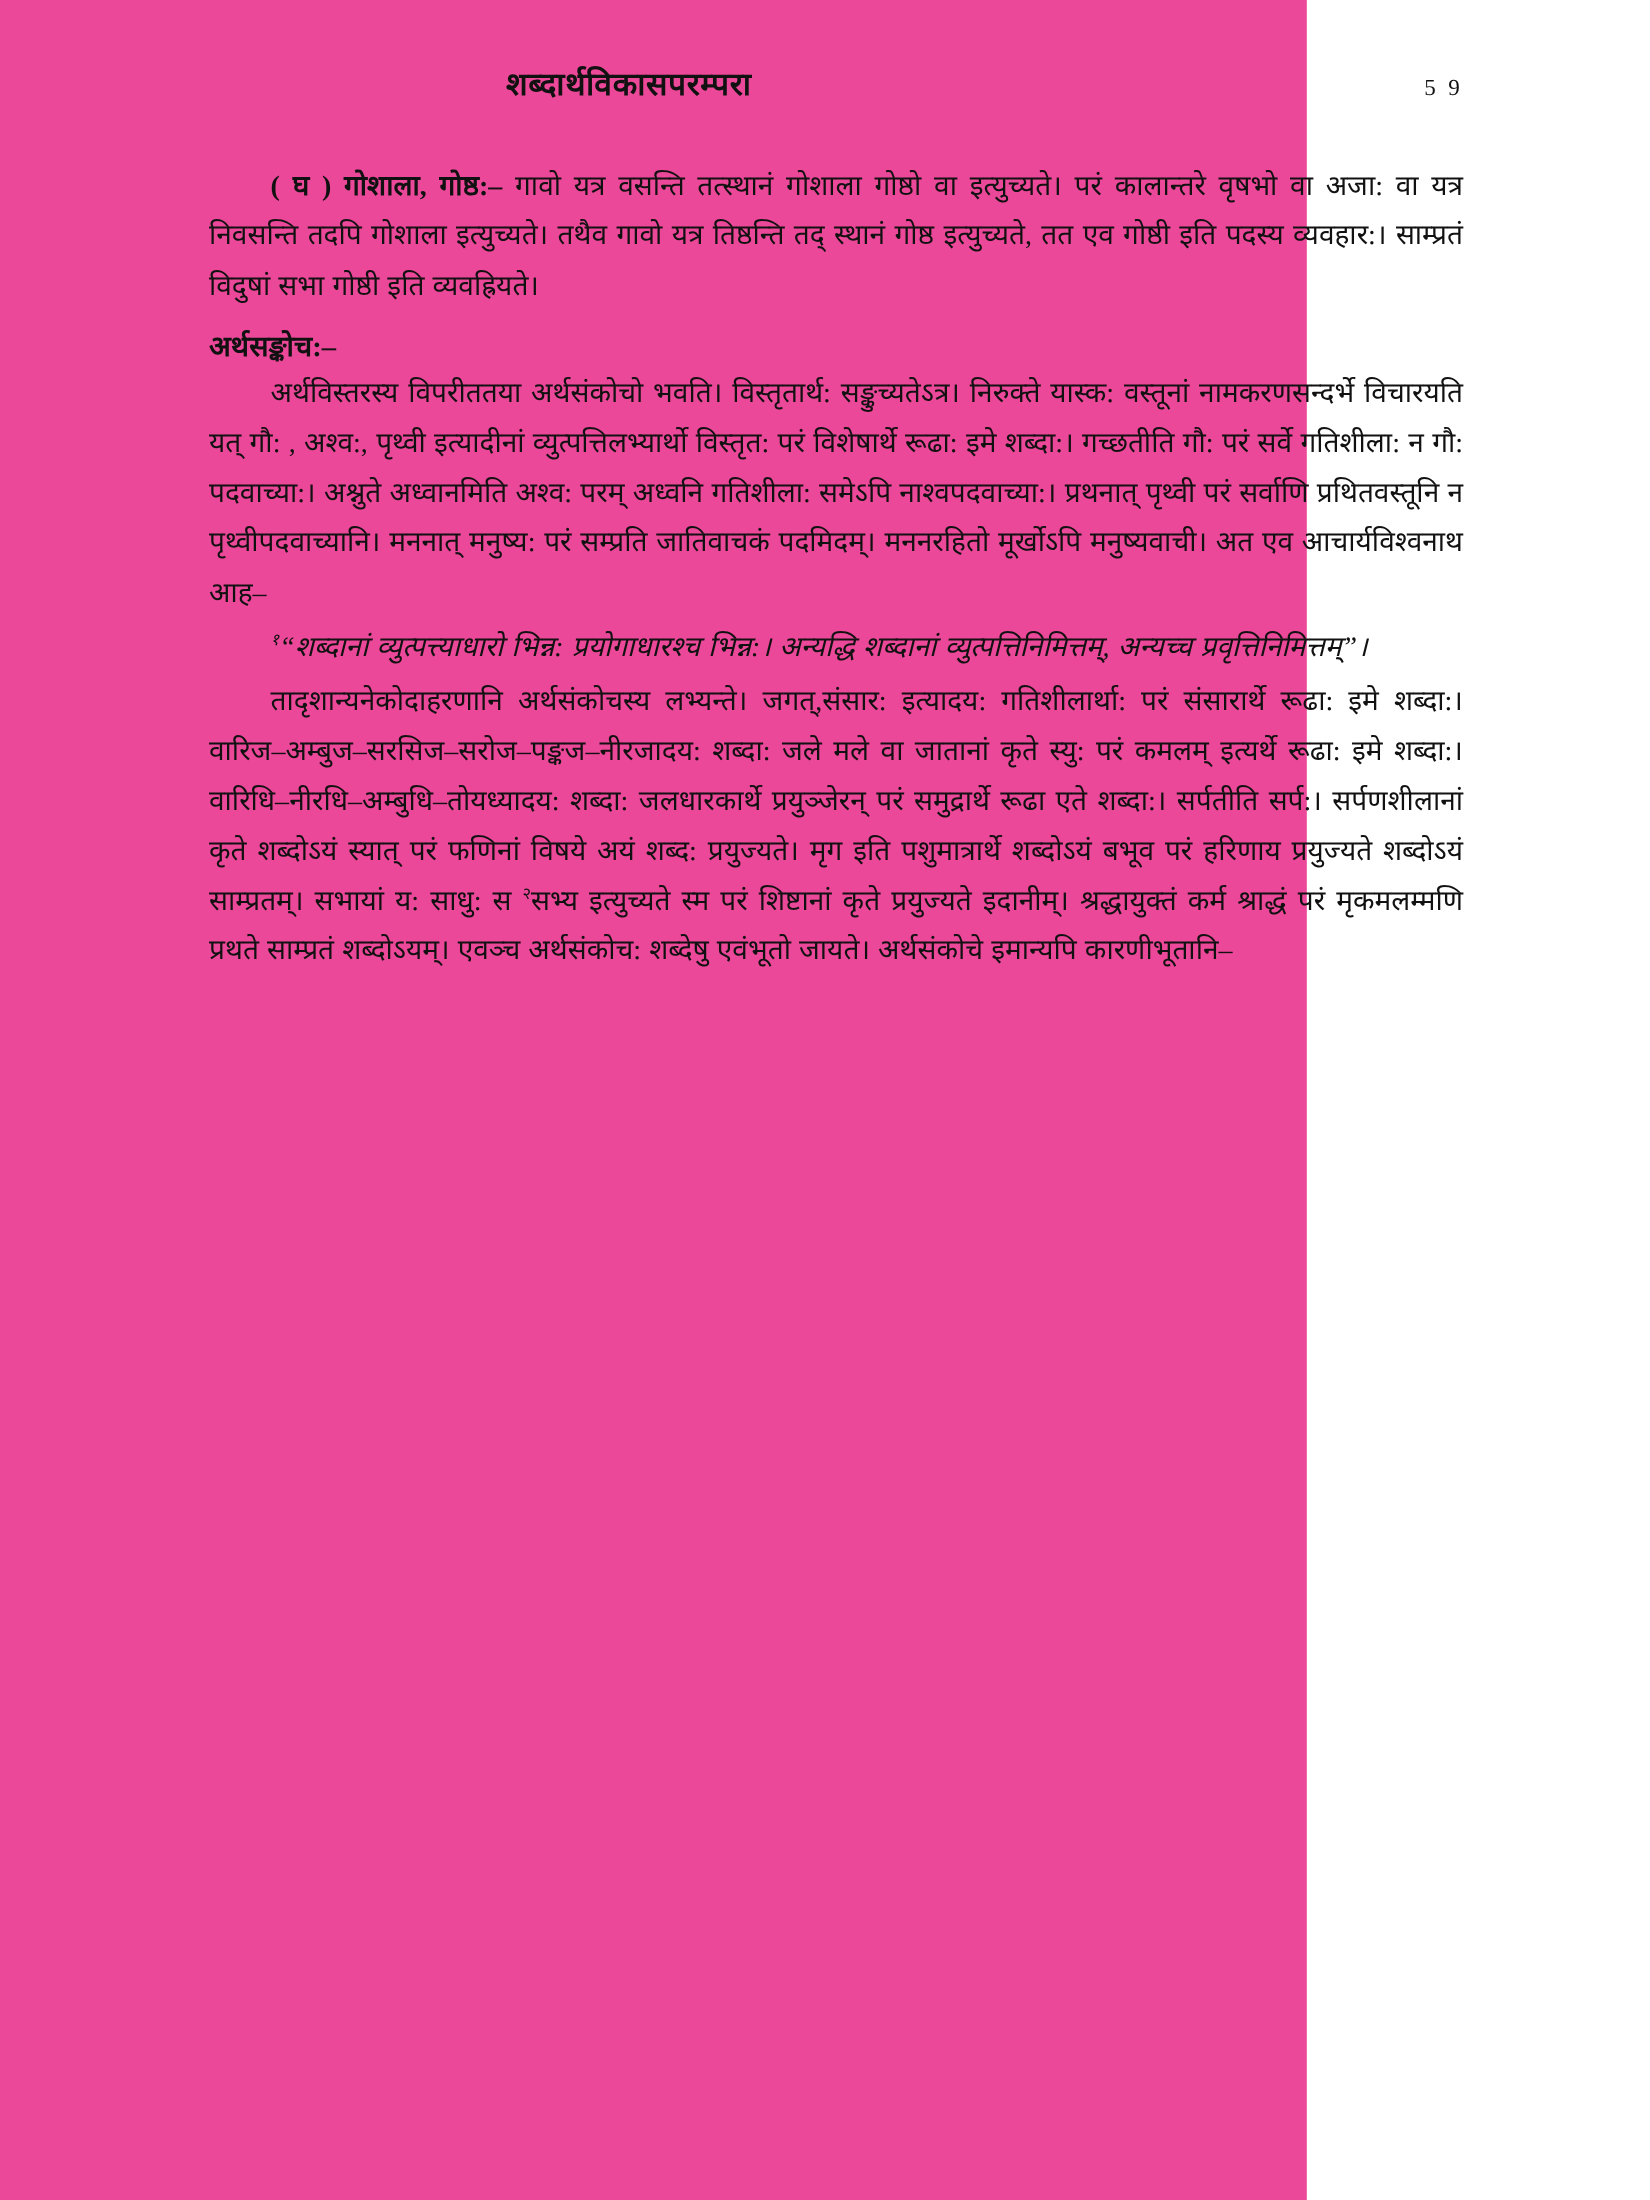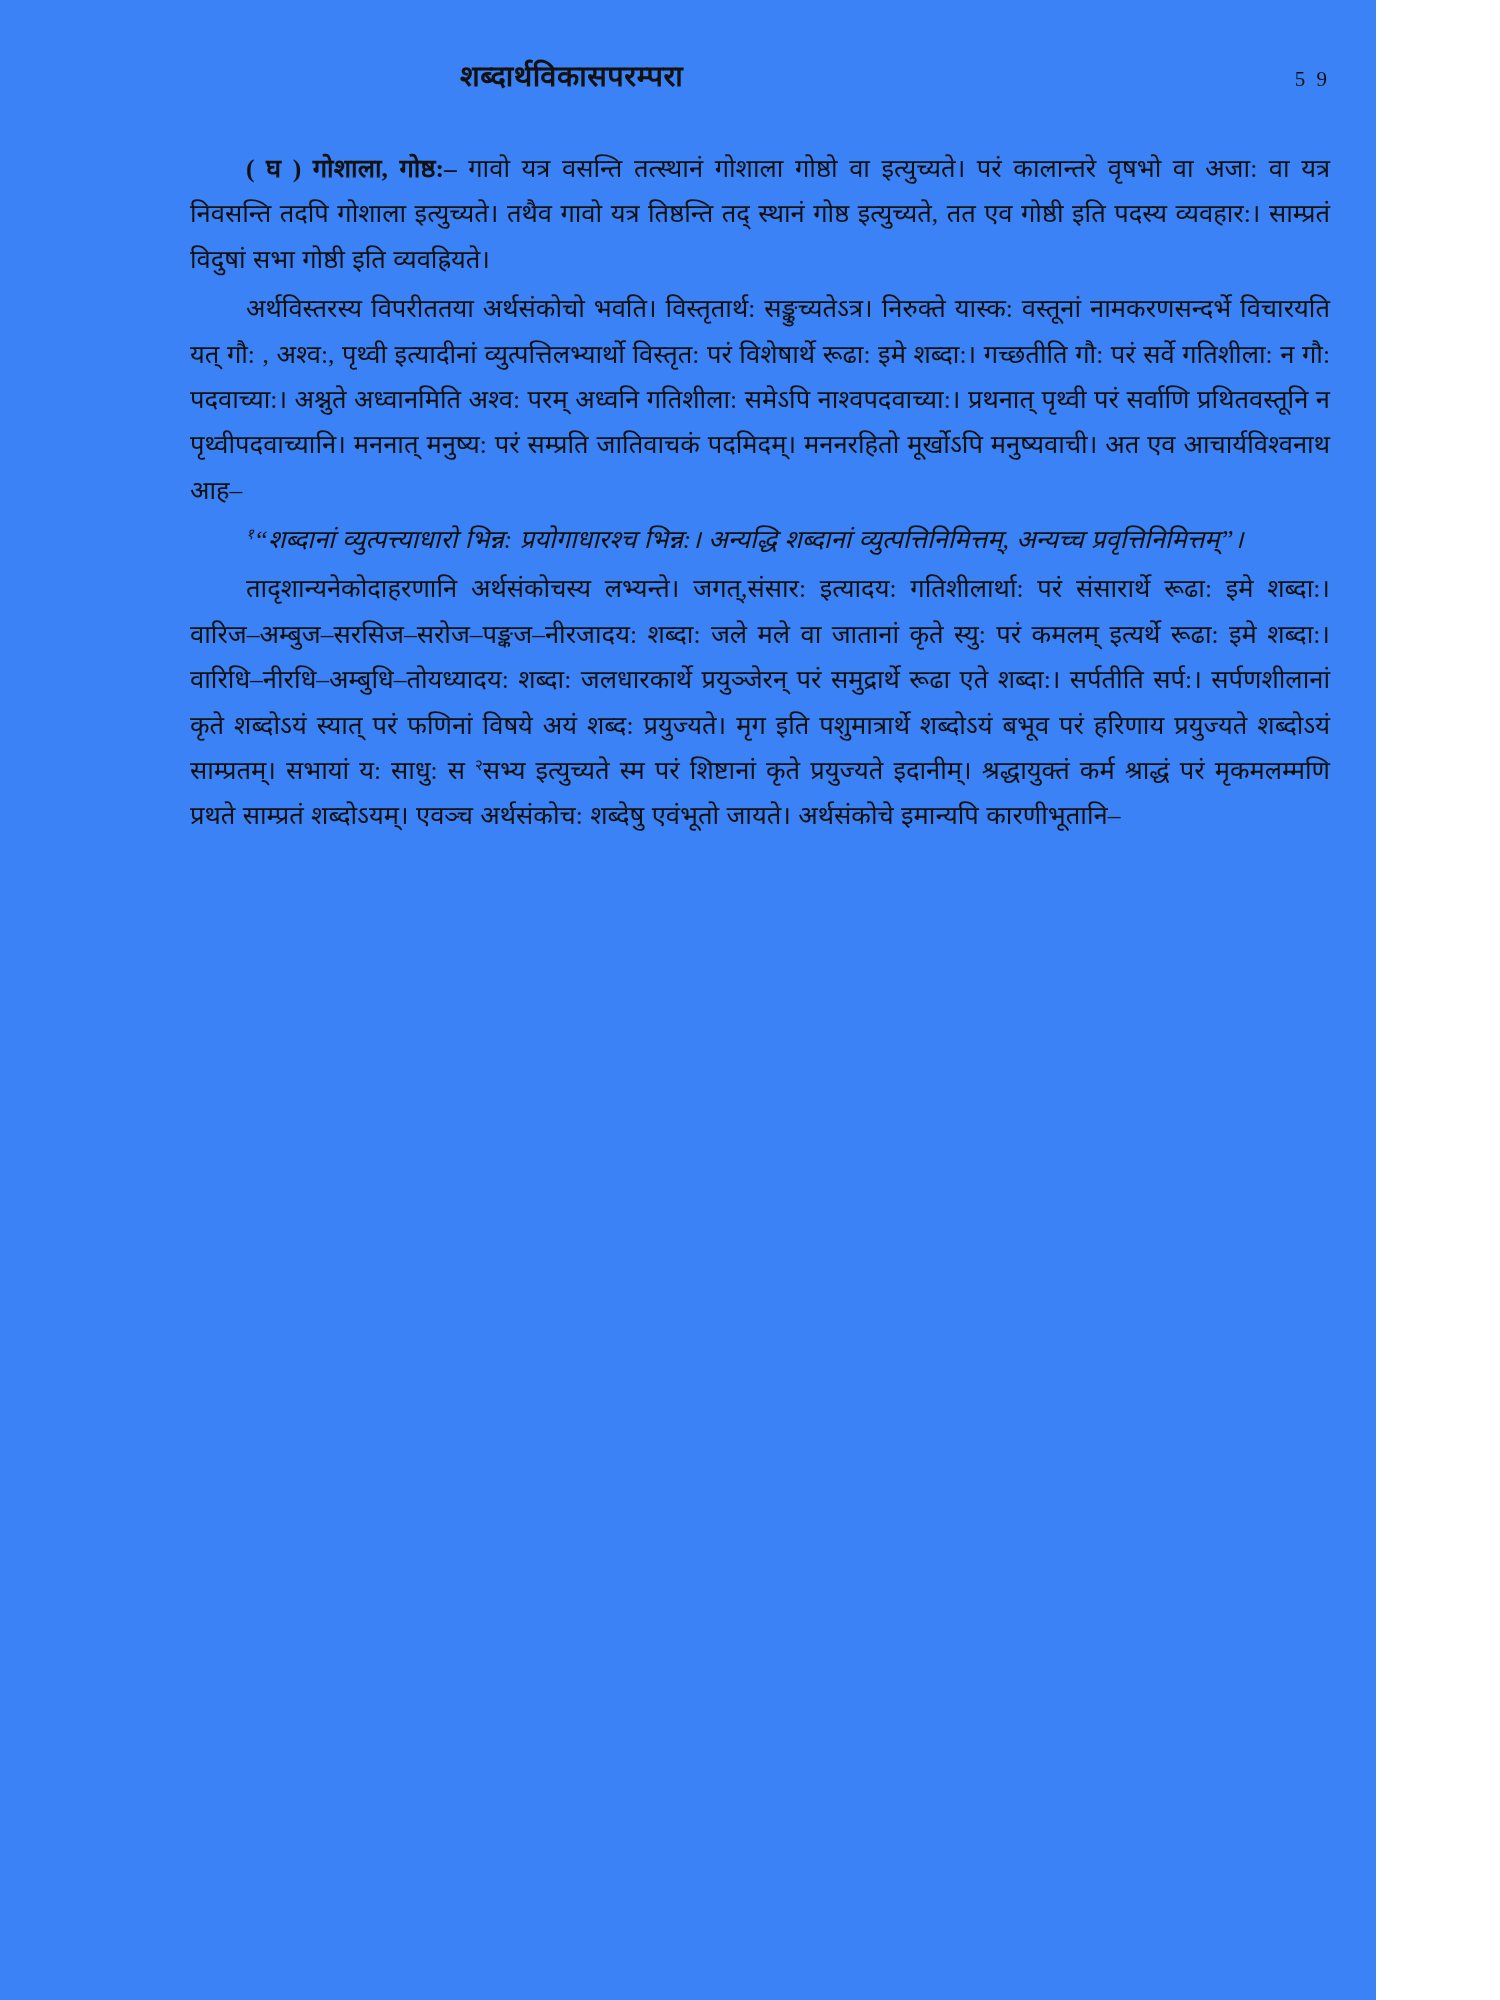--- a/index.html
+++ b/index.html
@@ -9,23 +9,23 @@
   }
   body {
     width: 1500px;
     height: 2000px;
     font-family: "Liberation Serif", "DejaVu Serif", serif;
     color: #111111;
     overflow: hidden;
   }
   .page {
     position: relative;
-    width: 1376px;
+    width: 1188px;
     height: 2000px;
-    background: #3b82f6;
+    background: #ec4899;
     box-sizing: border-box;
     padding: 0;
   }
   .page-inner {
     position: absolute;
     left: 190px;
     top: 55px;
     width: 1140px;
   }
   .header {
@@ -88,20 +88,21 @@
       <div class="header-pageno">5 9</div>
     </div>
 
 
     <p class="indent">
       <span class="bold">( घ ) गोशाला, गोष्ठ:–</span><span> गावो यत्र वसन्ति तत्स्थानं गोशाला गोष्ठो वा इत्युच्यते। परं कालान्तरे वृषभो वा अजा: वा यत्र निवसन्ति तदपि गोशाला इत्युच्यते। तथैव गावो यत्र तिष्ठन्ति तद् स्थानं गोष्ठ इत्युच्यते, तत एव गोष्ठी इति पदस्य व्यवहार:। साम्प्रतं विदुषां सभा गोष्ठी इति व्यवह्रियते।</span>
     </p>
 
 
 
+    <div class="section-head">अर्थसङ्कोच:–</div>
 
     <p class="indent">अर्थविस्तरस्य विपरीततया अर्थसंकोचो भवति। विस्तृतार्थ: सङ्कुच्यतेऽत्र। निरुक्ते यास्क: वस्तूनां नामकरणसन्दर्भे विचारयति यत् गौ: , अश्व:, पृथ्वी इत्यादीनां व्युत्पत्तिलभ्यार्थो विस्तृत: परं विशेषार्थे रूढा: इमे शब्दा:। गच्छतीति गौ: परं सर्वे गतिशीला: न गौ: पदवाच्या:। अश्नुते अध्वानमिति अश्व: परम् अध्वनि गतिशीला: समेऽपि नाश्वपदवाच्या:। प्रथनात् पृथ्वी परं सर्वाणि प्रथितवस्तूनि न पृथ्वीपदवाच्यानि। मननात् मनुष्य: परं सम्प्रति जातिवाचकं पदमिदम्।   मननरहितो मूर्खोऽपि मनुष्यवाची। अत एव आचार्यविश्वनाथ आह–</p>
 
     <p class="indent quote-block">
       <span class="sup">१</span><span>“शब्दानां व्युत्पत्त्याधारो भिन्न: प्रयोगाधारश्च भिन्न:। अन्यद्धि शब्दानां व्युत्पत्तिनिमित्तम्, अन्यच्च प्रवृत्तिनिमित्तम्”।</span>
     </p>
 
     <p class="indent">
       <span>तादृशान्यनेकोदाहरणानि अर्थसंकोचस्य लभ्यन्ते। जगत्,संसार: इत्यादय: गतिशीलार्था: परं संसारार्थे रूढा: इमे शब्दा:। वारिज–अम्बुज–सरसिज–सरोज–पङ्कज–नीरजादय: शब्दा: जले मले वा जातानां कृते स्यु: परं कमलम् इत्यर्थे रूढा: इमे शब्दा:। वारिधि–नीरधि–अम्बुधि–तोयध्यादय: शब्दा: जलधारकार्थे प्रयुञ्जेरन् परं समुद्रार्थे रूढा एते शब्दा:।  सर्पतीति सर्प:। सर्पणशीलानां कृते शब्दोऽयं स्यात् परं फणिनां विषये अयं शब्द: प्रयुज्यते। मृग इति पशुमात्रार्थे शब्दोऽयं बभूव परं हरिणाय प्रयुज्यते शब्दोऽयं साम्प्रतम्। सभायां य: साधु: स</span>
       <span class="sup">२</span><span>सभ्य इत्युच्यते स्म परं शिष्टानां कृते प्रयुज्यते इदानीम्। श्रद्धायुक्तं कर्म श्राद्धं परं मृकमलम्मणि प्रथते साम्प्रतं शब्दोऽयम्। एवञ्च अर्थसंकोच: शब्देषु एवंभूतो जायते। अर्थसंकोचे इमान्यपि कारणीभूतानि–</span>

